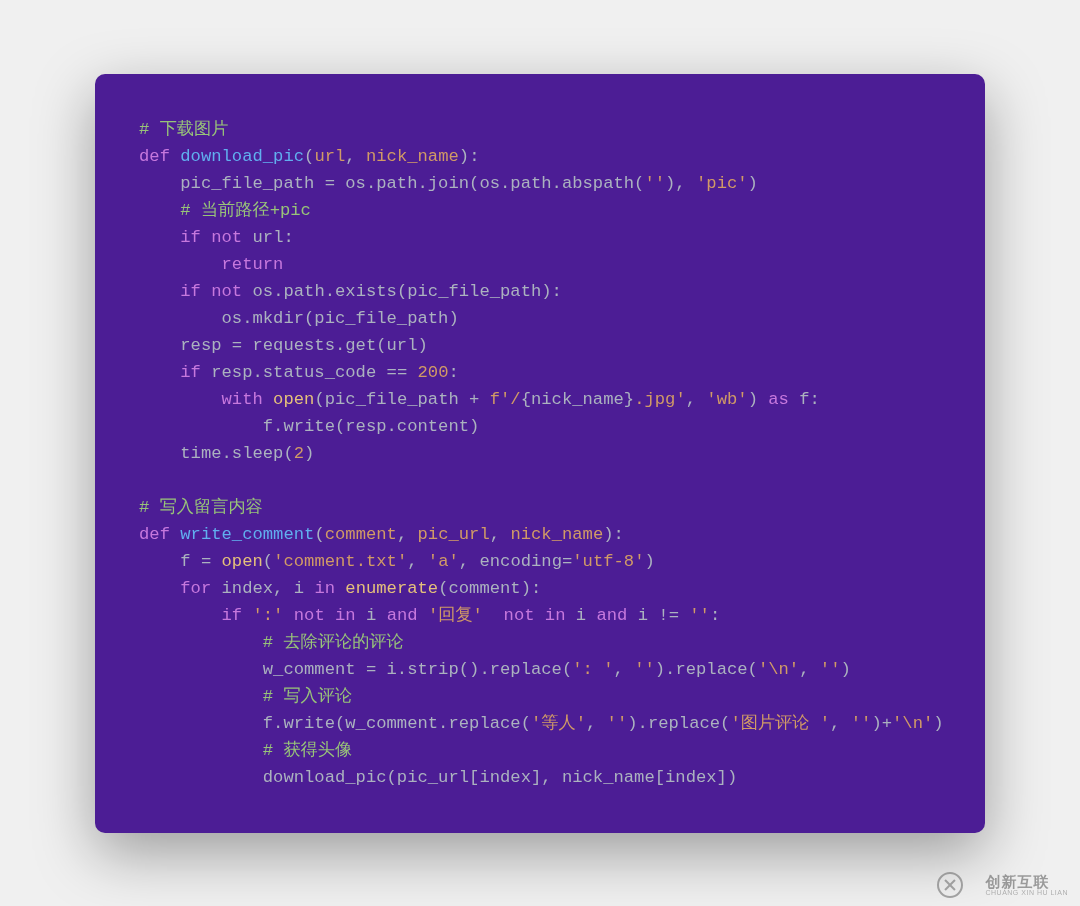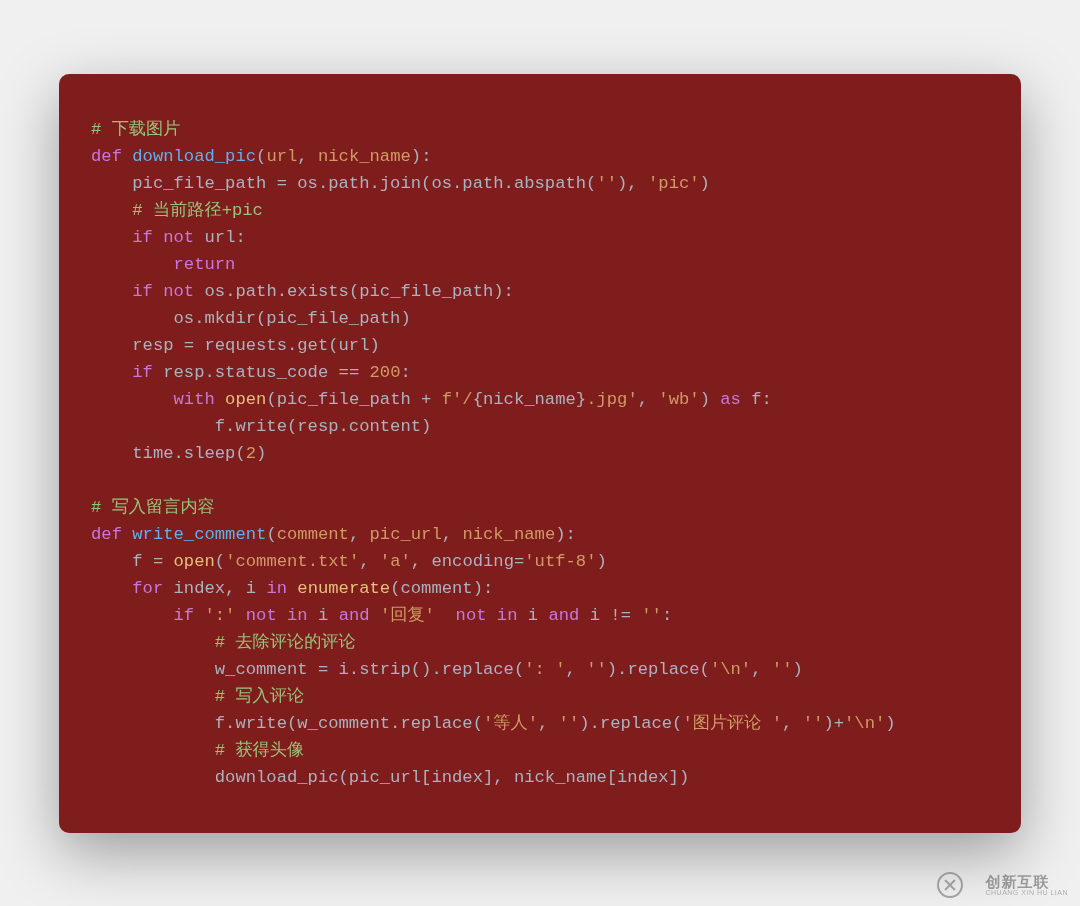--- a/index.html
+++ b/index.html
@@ -7,25 +7,25 @@
     background: #f0f0f0;
     width: 1080px;
     height: 906px;
     font-family: 'Menlo', 'Consolas', 'Courier New', monospace;
     display: flex;
     align-items: center;
     justify-content: center;
     position: relative;
   }
   .code-card {
-    background: #7f1d1d;
+    background: #4c1d95;
     border-radius: 10px;
     box-shadow: 0 20px 60px rgba(0,0,0,0.35);
-    width: 962px;
-    padding: 42px 30px 42px 32px;
+    width: 890px;
+    padding: 42px 30px 42px 44px;
   }
   pre.code {
     font-family: 'Menlo', 'Consolas', 'Courier New', monospace;
     font-size: 17.2px;
     line-height: 1.57;
     color: #abb2bf;
     white-space: pre;
   }
   .c-comment { color: #98c379; }
   .c-keyword { color: #c678dd; }

